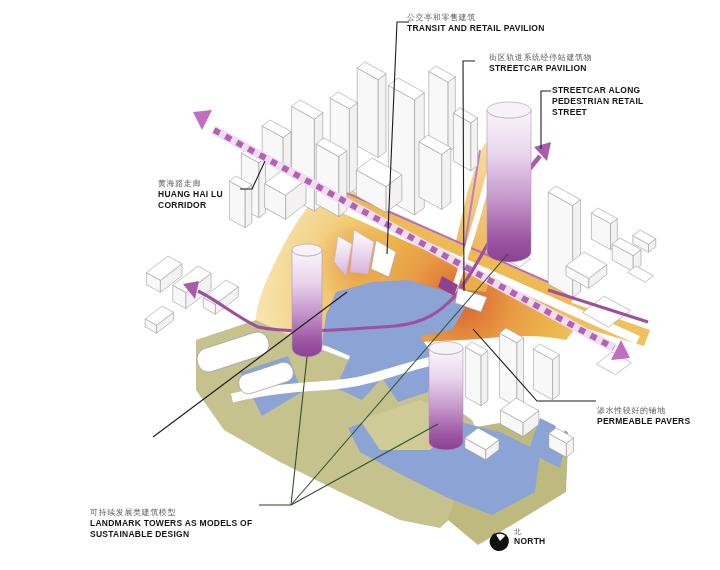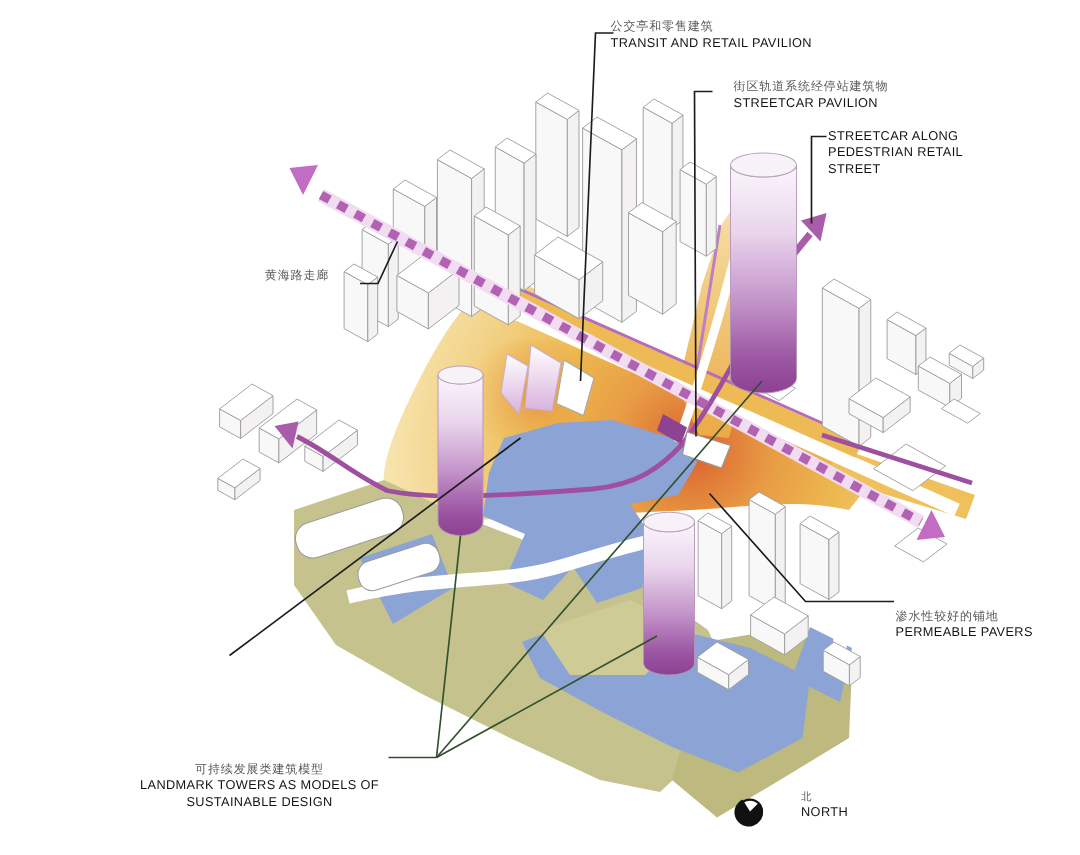--- a/index.html
+++ b/index.html
@@ -1,24 +1,24 @@
 <!DOCTYPE html>
 <html><head>
 <meta charset="utf-8">
 <style>
   html,body{margin:0;padding:0;background:#ffffff;}
   #stage{position:relative;width:720px;height:570px;background:#fff;overflow:hidden;
          font-family:"Liberation Sans",sans-serif;}
   #diagram{position:absolute;left:0;top:0;}
   .lbl{position:absolute;}
   .lbl .zh{font-size:8px;color:#585858;letter-spacing:.6px;line-height:1.3;white-space:nowrap;}
-  .lbl .en{font-size:8.5px;font-weight:400;color:#141414;letter-spacing:.25px;line-height:1.3;white-space:nowrap;}
+  .lbl .en{font-size:8.5px;font-weight:700;color:#141414;letter-spacing:.25px;line-height:1.3;white-space:nowrap;}
   .lbl.wrap .zh{white-space:normal;}
   .lbl.wrap .en{white-space:normal;}
-  .lbl.right{text-align:center;}
+  .lbl.right{text-align:left;}
   .north-lbl .zh{font-size:7px;letter-spacing:0;}
 </style>
 </head>
 <body>
 
 <div id="stage">
 <svg id="diagram" width="720" height="570" viewBox="0 0 720 570">
   <defs>
     <radialGradient id="groundGrad" gradientUnits="userSpaceOnUse" cx="462" cy="300" r="240">
       <stop offset="0" stop-color="#D96030"></stop>
@@ -238,30 +238,31 @@
     <div class="zh">街区轨道系统经停站建筑物</div>
     <div class="en">STREETCAR PAVILION</div>
   </div>
 
   <div class="lbl wrap" style="left:552px;top:85px;width:100px">
     <div class="en">STREETCAR ALONG PEDESTRIAN RETAIL STREET</div>
   </div>
 
   <div class="lbl wrap right" style="left:158px;top:179px;width:80px">
     <div class="zh" style="white-space:nowrap">黄海路走廊</div>
+    <div class="en">HUANG HAI LU CORRIDOR</div>
   </div>
 
   <div class="lbl" style="left:597px;top:406px">
     <div class="zh">渗水性较好的铺地</div>
     <div class="en">PERMEABLE PAVERS</div>
   </div>
 
 
   <div class="lbl wrap right" style="left:90px;top:508px;width:166px">
     <div class="zh" style="white-space:nowrap">可持续发展类建筑模型</div>
     <div class="en">LANDMARK TOWERS AS MODELS OF SUSTAINABLE DESIGN</div>
   </div>
 
-  <div class="lbl north-lbl" style="left:534px;top:527px">
+  <div class="lbl north-lbl" style="left:514px;top:527px">
     <div class="zh">北</div>
     <div class="en">NORTH</div>
   </div>
 </div>
 
 </body></html>

